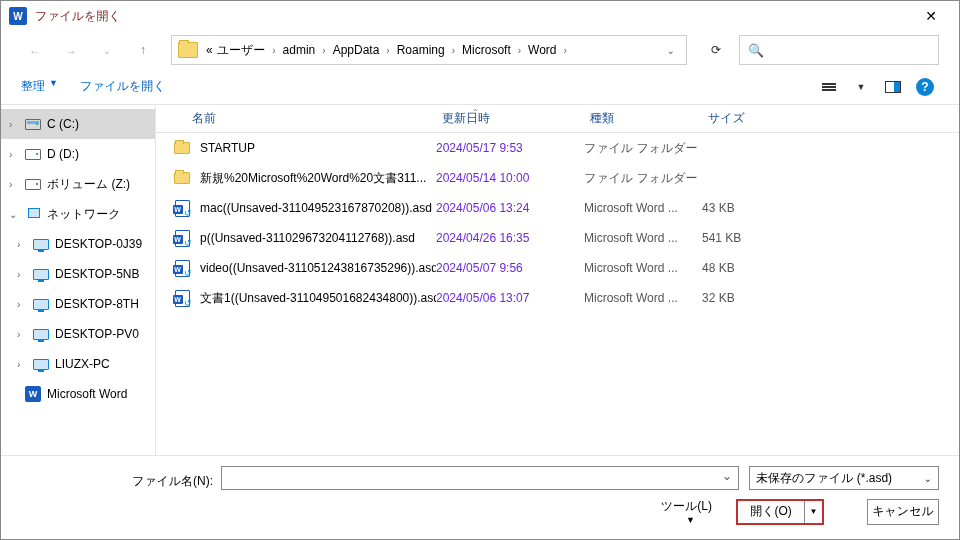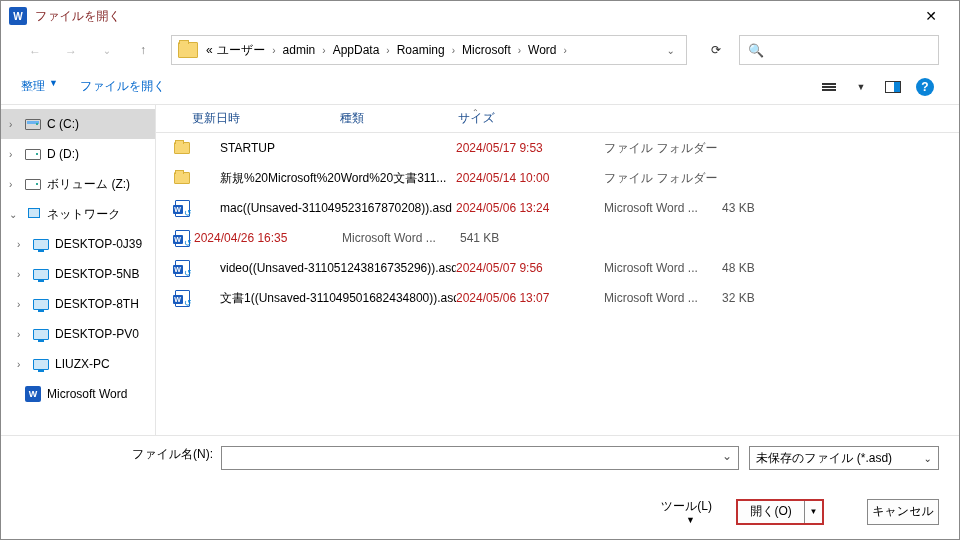--- a/index.html
+++ b/index.html
@@ -66,28 +66,28 @@
 .col-size { width: 80px; text-align: left; }
 .sort-caret { position: absolute; left: 316px; top: 3px; font-size: 8px; color: #666; }
 .rows { flex: 1; }
 .row { height: 30px; display: flex; align-items: center; padding-left: 14px; }
 .row .ficon { width: 24px; display: flex; align-items: center; justify-content: center; }
 .folder-ficon { width: 16px; height: 12px; background: #f8d775; border: 1px solid #d9b23c; border-radius: 1px; position: relative; }
 .folder-ficon::before { content: ""; position: absolute; top: -3px; left: 0; width: 7px; height: 3px; background: #f8d775; border: 1px solid #d9b23c; border-bottom: none; }
 .asd-ficon { width: 15px; height: 17px; border: 1px solid #185abd; background: #fff; position: relative; border-radius: 1px; }
 .asd-ficon::before { content: "W"; position: absolute; left: -3px; top: 4px; width: 10px; height: 9px; background: #185abd; color: #fff; font-size: 7px; font-weight: bold; display: flex; align-items: center; justify-content: center; border-radius: 1px; }
 .asd-ficon::after { content: "↺"; position: absolute; right: -3px; bottom: -2px; font-size: 9px; color: #0a84d8; }
-.row .c-name { width: 242px; padding-left: 6px; white-space: nowrap; overflow: hidden; margin-left: 20px; }
-.row .c-date { width: 148px; color: #b91c1c; }
+.row .c-name { width: 242px; padding-left: 6px; white-space: nowrap; overflow: hidden; }
+.row .c-date { width: 148px; color: #6d28d9; }
 .row .c-type { width: 118px; color: #555; }
 .row .c-size { width: 80px; color: #555; padding-right: 14px; }
 
 
 .bottom { border-top: 1px solid #e5e5e5; padding: 10px 20px 14px 20px; }
-.fname-row { display: flex; align-items: flex-start; margin-bottom: 28px; }
+.fname-row { display: flex; align-items: flex-end; margin-bottom: 8px; }
 .fname-label { width: 200px; text-align: right; padding-right: 8px; }
 .fname-input { flex: 1; height: 24px; border: 1px solid #888; background: #fff; margin-right: 10px; position: relative; }
 .fname-input::after { content: "⌄"; position: absolute; right: 6px; top: 2px; color: #555; font-size: 12px; }
 .filter { width: 190px; height: 24px; border: 1px solid #888; display: flex; align-items: center; padding: 0 6px; }
 .filter .fl { flex: 1; }
 .filter .dd { font-size: 10px; color: #333; }
 .btn-row { display: flex; align-items: center; justify-content: flex-end; gap: 12px; }
 .tools { display: flex; align-items: center; margin-right: 12px; flex-direction: column; }
 .tools .dd { font-size: 9px; margin-left: 8px; }
 .btn { height: 26px; border: 1px solid #888; background: #fdfdfd; display: flex; align-items: center; justify-content: center; cursor: pointer; }
@@ -230,20 +230,21 @@
           <span class="tree-chev"></span>
           <span class="tree-icon">
             <div class="word-mini">W</div>
           </span>
           <span class="tree-label">Microsoft Word</span>
         </div>
       </div>
     <div class="filepane">
       <div class="colheads">
         <span class="sort-caret">⌃</span>
+        <div class="col col-name">名前</div>
         <div class="col col-date">更新日時</div>
         <div class="col col-type">種類</div>
         <div class="col col-size">サイズ</div>
       </div>
       <div class="rows" id="rows">
           <div class="row">
             <div class="ficon">
               <div class="folder-ficon"></div>
             </div>
             <div class="c-name">STARTUP</div>
@@ -266,20 +267,21 @@
             </div>
             <div class="c-name">mac((Unsaved-311049523167870208)).asd</div>
             <div class="c-date">2024/05/06 13:24</div>
             <div class="c-type">Microsoft Word ...</div>
             <div class="c-size">43 KB</div>
           </div>
           <div class="row">
             <div class="ficon">
               <div class="asd-ficon"></div>
             </div>
+            <div class="c-name">p((Unsaved-311029673204112768)).asd</div>
             <div class="c-date">2024/04/26 16:35</div>
             <div class="c-type">Microsoft Word ...</div>
             <div class="c-size">541 KB</div>
           </div>
           <div class="row">
             <div class="ficon">
               <div class="asd-ficon"></div>
             </div>
             <div class="c-name">video((Unsaved-311051243816735296)).asd</div>
             <div class="c-date">2024/05/07 9:56</div>

